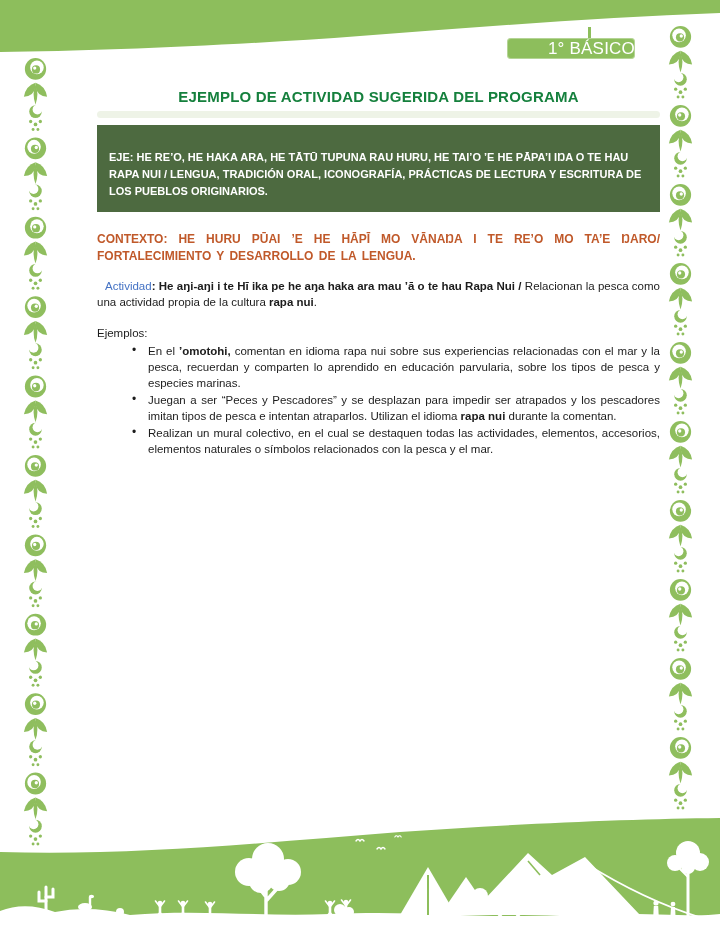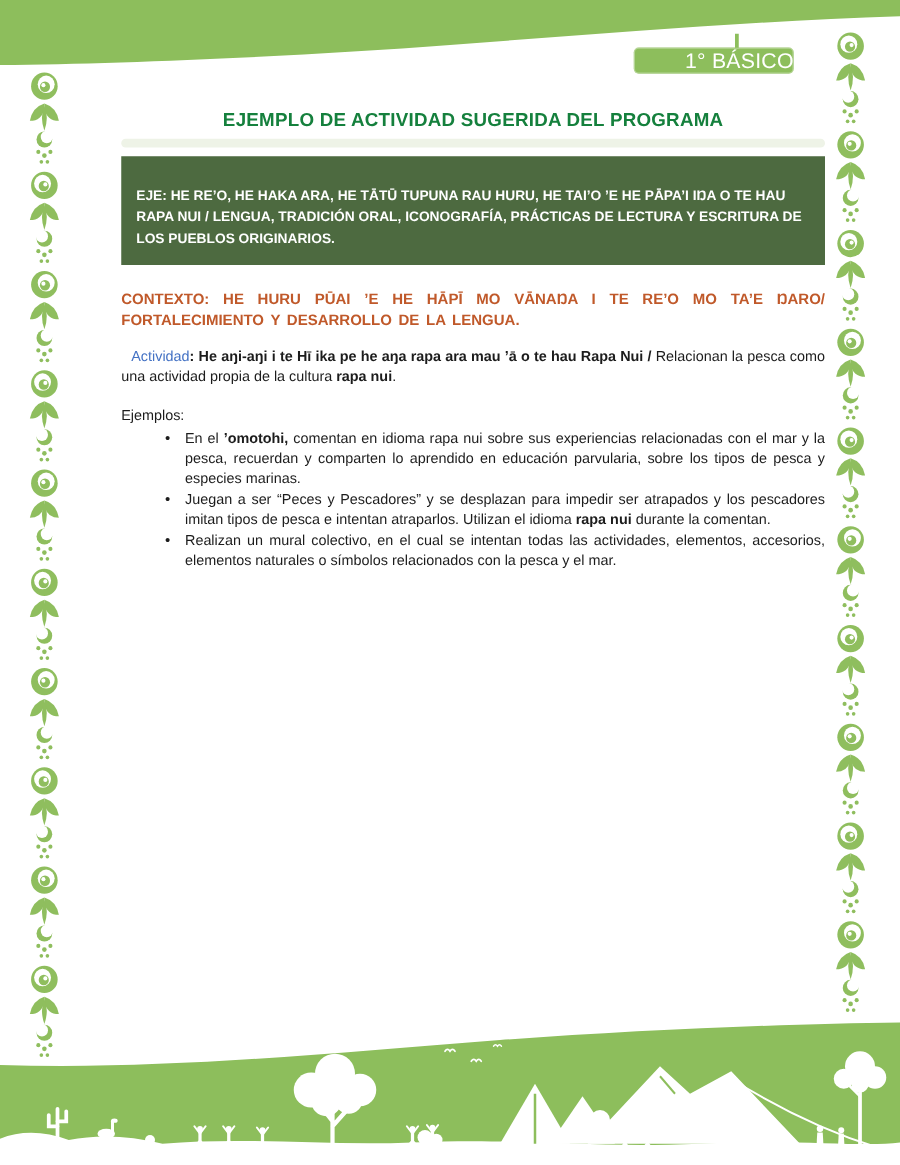--- a/index.html
+++ b/index.html
@@ -180,28 +180,28 @@
     <div class="page-title">EJEMPLO DE ACTIVIDAD SUGERIDA DEL PROGRAMA</div>
 
     <div class="title-divider"></div>
 
     <div class="eje-box">
       <span>EJE: HE RE’O, HE HAKA ARA, HE TĀTŪ TUPUNA RAU HURU, HE TAI’O ’E HE PĀPA’I IŊA O TE HAU RAPA NUI / LENGUA, TRADICIÓN ORAL, ICONOGRAFÍA, PRÁCTICAS DE LECTURA Y ESCRITURA DE LOS PUEBLOS ORIGINARIOS.</span>
     </div>
 
     <p class="contexto">CONTEXTO: HE HURU PŪAI ’E HE HĀPĪ MO VĀNAŊA I TE RE’O MO TA’E ŊARO/ FORTALECIMIENTO Y DESARROLLO DE LA LENGUA.</p>
 
-    <p class="actividad"><span class="lbl">Actividad</span><b>: </b><b>He aŋi-aŋi i te Hī ika pe he aŋa rapa ara mau ’ā o te hau Rapa Nui /</b><span> Relacionan la pesca como una actividad propia de la cultura </span><b>rapa nui</b><span>.</span></p>
+    <p class="actividad"><span class="lbl">Actividad</span><b>: </b><b>He aŋi-aŋi i te Hī ika pe he aŋa haka ara mau ’ā o te hau Rapa Nui /</b><span> Relacionan la pesca como una actividad propia de la cultura </span><b>rapa nui</b><span>.</span></p>
 
     <div class="ejemplos-heading">Ejemplos:</div>
 
     <ul class="ejemplos">
         <li><span class="dot">•</span><span><span>En el </span><b>’omotohi,</b><span> comentan en idioma rapa nui sobre sus experiencias relacionadas con el mar y la pesca, recuerdan y comparten lo aprendido en educación parvularia, sobre los tipos de pesca y especies marinas.</span></span></li>
         <li><span class="dot">•</span><span><span>Juegan a ser “Peces y Pescadores” y se desplazan para impedir ser atrapados y los pescadores imitan tipos de pesca e intentan atraparlos. Utilizan el idioma </span><b>rapa nui</b><span> durante la comentan.</span></span></li>
-        <li><span class="dot">•</span><span><span>Realizan un mural colectivo, en el cual se intentan todas las actividades, elementos, accesorios, elementos naturales o símbolos relacionados con la pesca y el mar.</span></span></li>
+        <li><span class="dot">•</span><span><span>Realizan un mural colectivo, en el cual se destaquen todas las actividades, elementos, accesorios, elementos naturales o símbolos relacionados con la pesca y el mar.</span></span></li>
       </ul>
 
   </div>
 
   <svg class="footer-svg" width="720" height="117" viewBox="0 0 720 117">
 
     <path d="M0,37 C130,41 260,28 400,17 C510,9 630,4 720,3 L720,117 L0,117 Z" fill="#8dbe5c"></path>
 
     <path d="M0,96 Q25,86 55,97 Q90,90 130,100 C200,94 260,102 330,99 C420,95 470,104 560,100 C640,96 690,103 720,99 L720,117 L0,117 Z" fill="#ffffff"></path>
     <ellipse cx="20" cy="100" rx="15" ry="6" fill="#ffffff"></ellipse>

